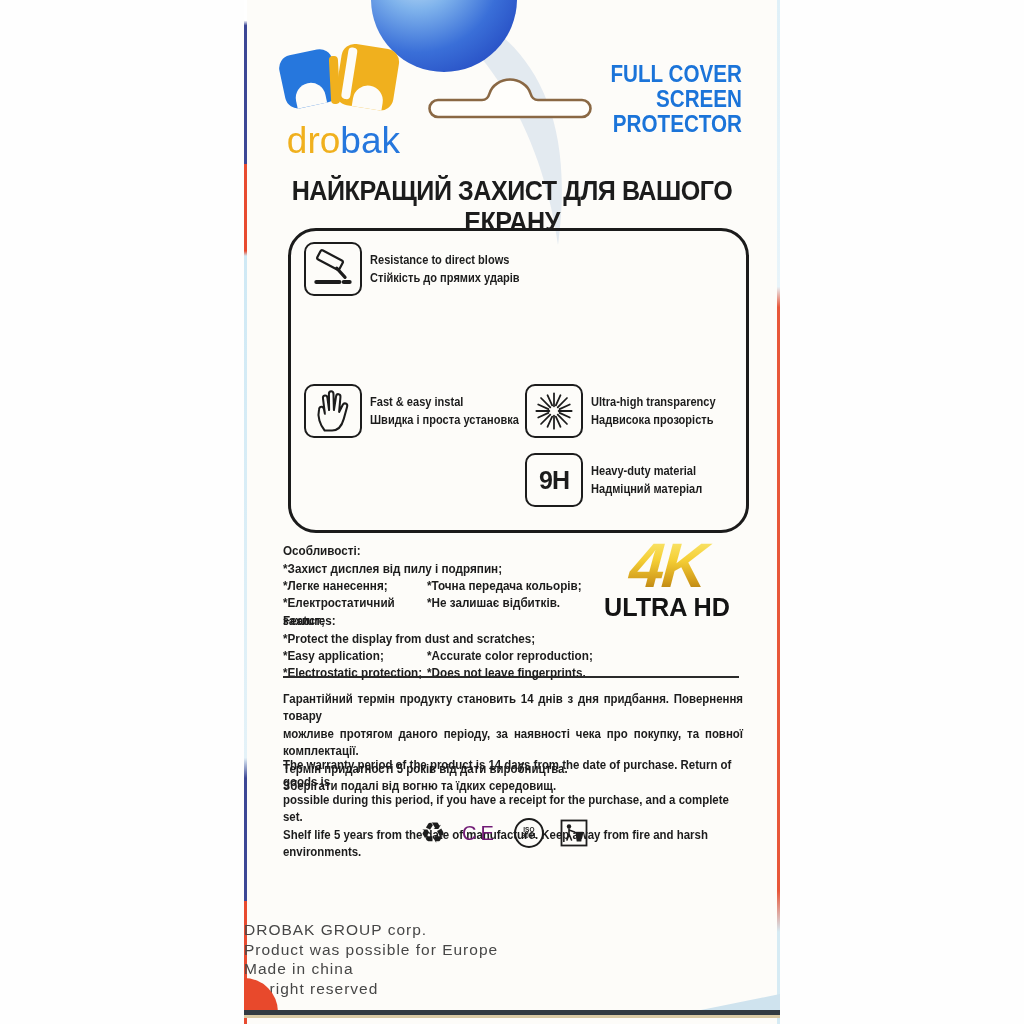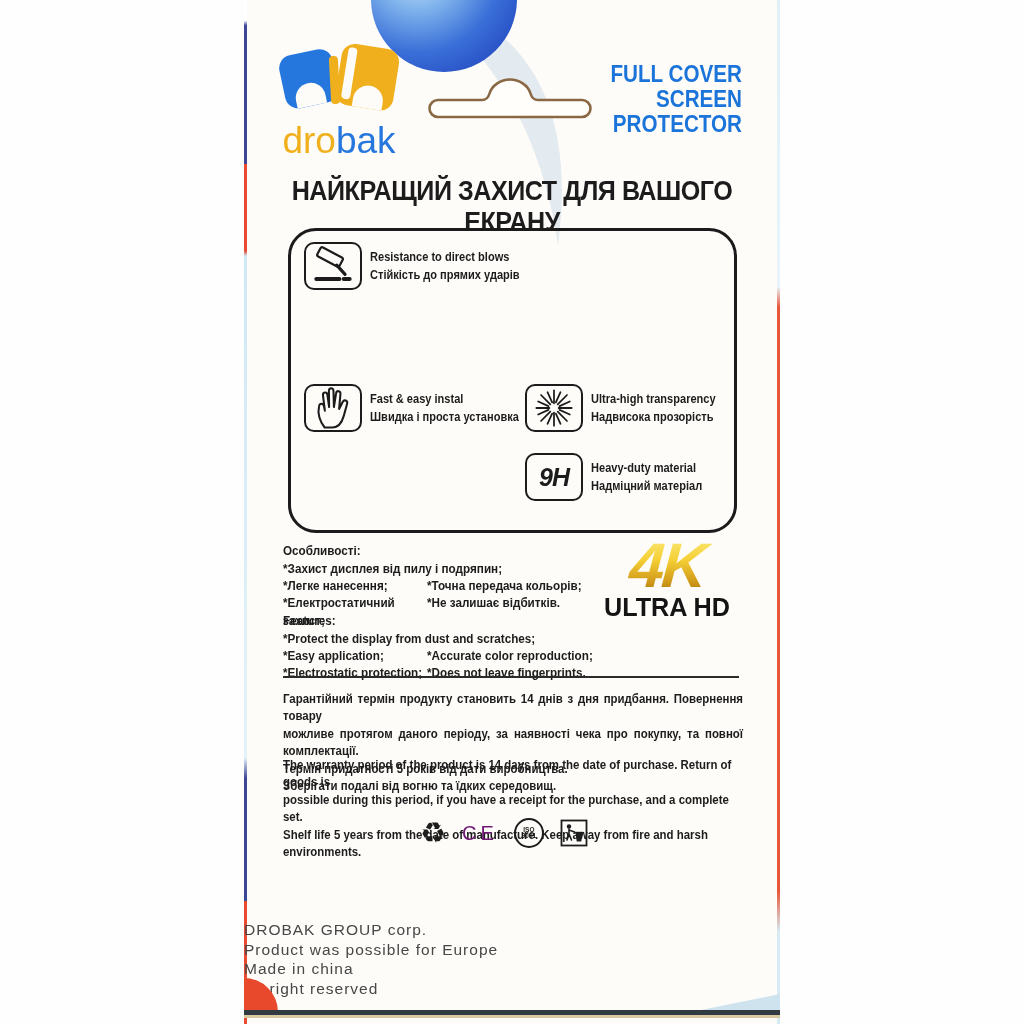--- a/index.html
+++ b/index.html
@@ -21,34 +21,34 @@
     clip-path:polygon(100% 0,100% 100%,0 100%);}
   .bottom-bar{position:absolute;left:0;top:1010px;width:100%;height:5px;background:#323a41;}
   .bottom-shadow{position:absolute;left:0;top:1015px;width:100%;height:3px;background:#d9c9a3;}
 
   
   .sphere{position:absolute;left:127px;top:-74px;width:146px;height:146px;border-radius:50%;
     background:radial-gradient(circle at 32% 30%, #cfe6f7 0%, #7fb3ec 28%, #3a6fd8 58%, #2b55c8 78%, #53349f 100%);}
   .swoosh{position:absolute;left:176px;top:0;}
   .euroslot{position:absolute;left:178px;top:74px;}
   .logo{position:absolute;left:34px;top:42px;width:130px;}
-  .logo-word{font-size:37px;font-weight:500;letter-spacing:0;margin-top:-2px;text-align:center;width:122px;}
+  .logo-word{font-size:37px;font-weight:500;letter-spacing:0;margin-top:-2px;text-align:right;width:122px;}
   .logo-dro{color:#f0b01e;}
   .logo-bak{color:#2677dd;}
   .fullcover{position:absolute;right:38px;top:62px;width:220px;text-align:right;color:#1b74d9;
     font-weight:700;font-size:24px;line-height:1.04;transform:scaleX(0.86);transform-origin:right top;}
 
   .tagline{position:absolute;left:0;top:176px;width:100%;text-align:center;font-weight:700;
     font-size:27px;letter-spacing:-0.5px;transform:scaleX(0.93);}
 
   
-  .fbox{position:absolute;left:44px;top:228px;width:443px;height:299px;border:3px solid #1b1b1b;border-radius:28px;}
+  .fbox{position:absolute;left:44px;top:228px;width:443px;height:299px;border:3px solid #1b1b1b;border-radius:28px;padding-left:12px;}
   .cell{position:absolute;display:flex;align-items:center;gap:8px;}
-  .cell .isq{flex:0 0 auto;width:58px;height:48px;border:2.5px solid #1c1c1c;border-radius:10px;
-    display:flex;align-items:center;justify-content:center;box-sizing:border-box;background:#fdfcf9;font-style:italic;}
+  .cell .isq{flex:0 0 auto;width:58px;height:54px;border:2.5px solid #1c1c1c;border-radius:10px;
+    display:flex;align-items:center;justify-content:center;box-sizing:border-box;background:#fdfcf9;}
   .cell .txt{width:182px;transform:scaleX(0.85);transform-origin:left center;font-size:13px;
     font-weight:700;line-height:1.2;}
   .cell .txt .en{margin-bottom:2px;}
   .c-r1{top:11px;}  .c-r2{top:82px;}  .c-r3{top:153px;align-items:center;}  .c-r4{top:222px;}
   .c-l{left:13px;}  .c-r{left:234px;}
   .nineh{font-size:25px;font-weight:700;letter-spacing:-1px;}
 
   
   .feat{position:absolute;left:39px;width:380px;font-weight:700;font-size:13px;line-height:1.32;
     transform:scaleX(0.9);transform-origin:left top;}

